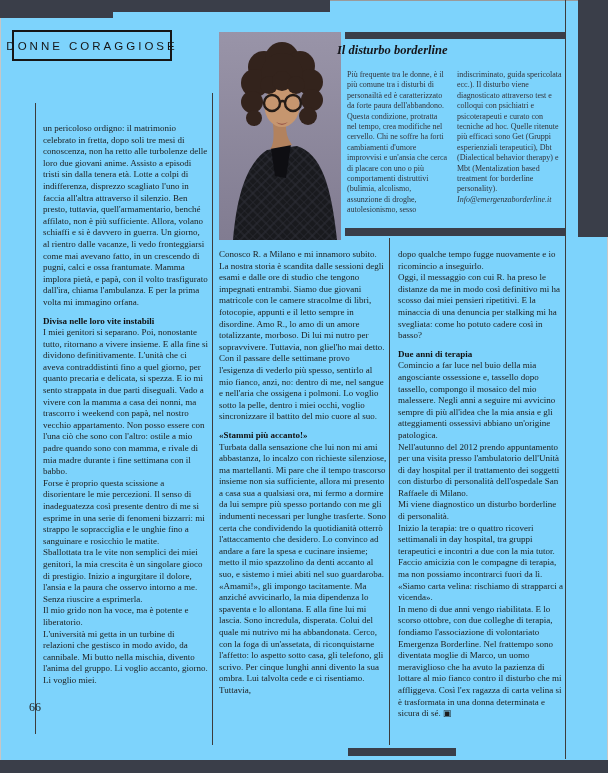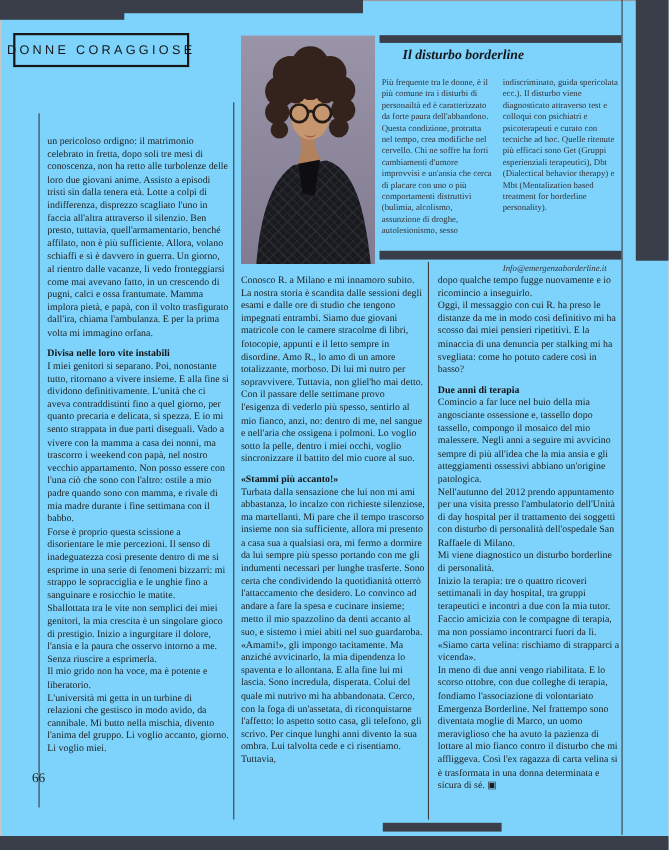--- a/index.html
+++ b/index.html
@@ -18,26 +18,26 @@
   .kicker span{font-family:"Liberation Sans",sans-serif;font-size:11.5px;letter-spacing:3px;
           color:#161616;white-space:nowrap;}
   .vrule{width:1px;background:#3c3c3c;}
   .rule-col1{left:35px;top:103px;height:631px;}
   .div1{left:212px;top:93px;height:652px;}
   .div2{left:389px;top:238px;height:507px;}
   .rule-right{left:565px;top:0;height:759px;}
   .photo{left:219px;top:32px;width:122px;height:208px;overflow:hidden;}
   .sb-top{left:345px;top:32px;width:220px;height:7px;}
   .sb-bottom{left:345px;top:228px;width:220px;height:8px;}
-  .sb-title{left:366px;top:43px;font-family:"Liberation Serif",serif;font-style:italic;
+  .sb-title{left:337px;top:43px;font-family:"Liberation Serif",serif;font-style:italic;
             font-weight:bold;font-size:12.5px;color:#15151a;}
   .sb-col{font-family:Liberation Serif, serif;font-size:8px;line-height:10.4px;color:#33333a;}
   .sb-cola{left:347px;top:70px;width:101px;}
   .sb-colb{left:457px;top:70px;width:106px;}
-  .sb-email{font-style:italic;margin-top:44px;}
+  .sb-email{font-style:italic;}
   .col{font-size:9px;line-height:11.6px;color:#1d1d1d;}
   .col1{left:43px;top:103px;width:165px;margin-top:20px;}
   .col2{left:219px;top:249px;width:168px;}
   .col3{left:398px;top:249px;width:166px;}
   .bp{margin:0;}
   .head{font-weight:bold;margin-top:7px;color:#111;}
   .pagenum{left:29px;top:700px;font-size:12px;color:#222;}
 </style>
 </head>
 <body>

